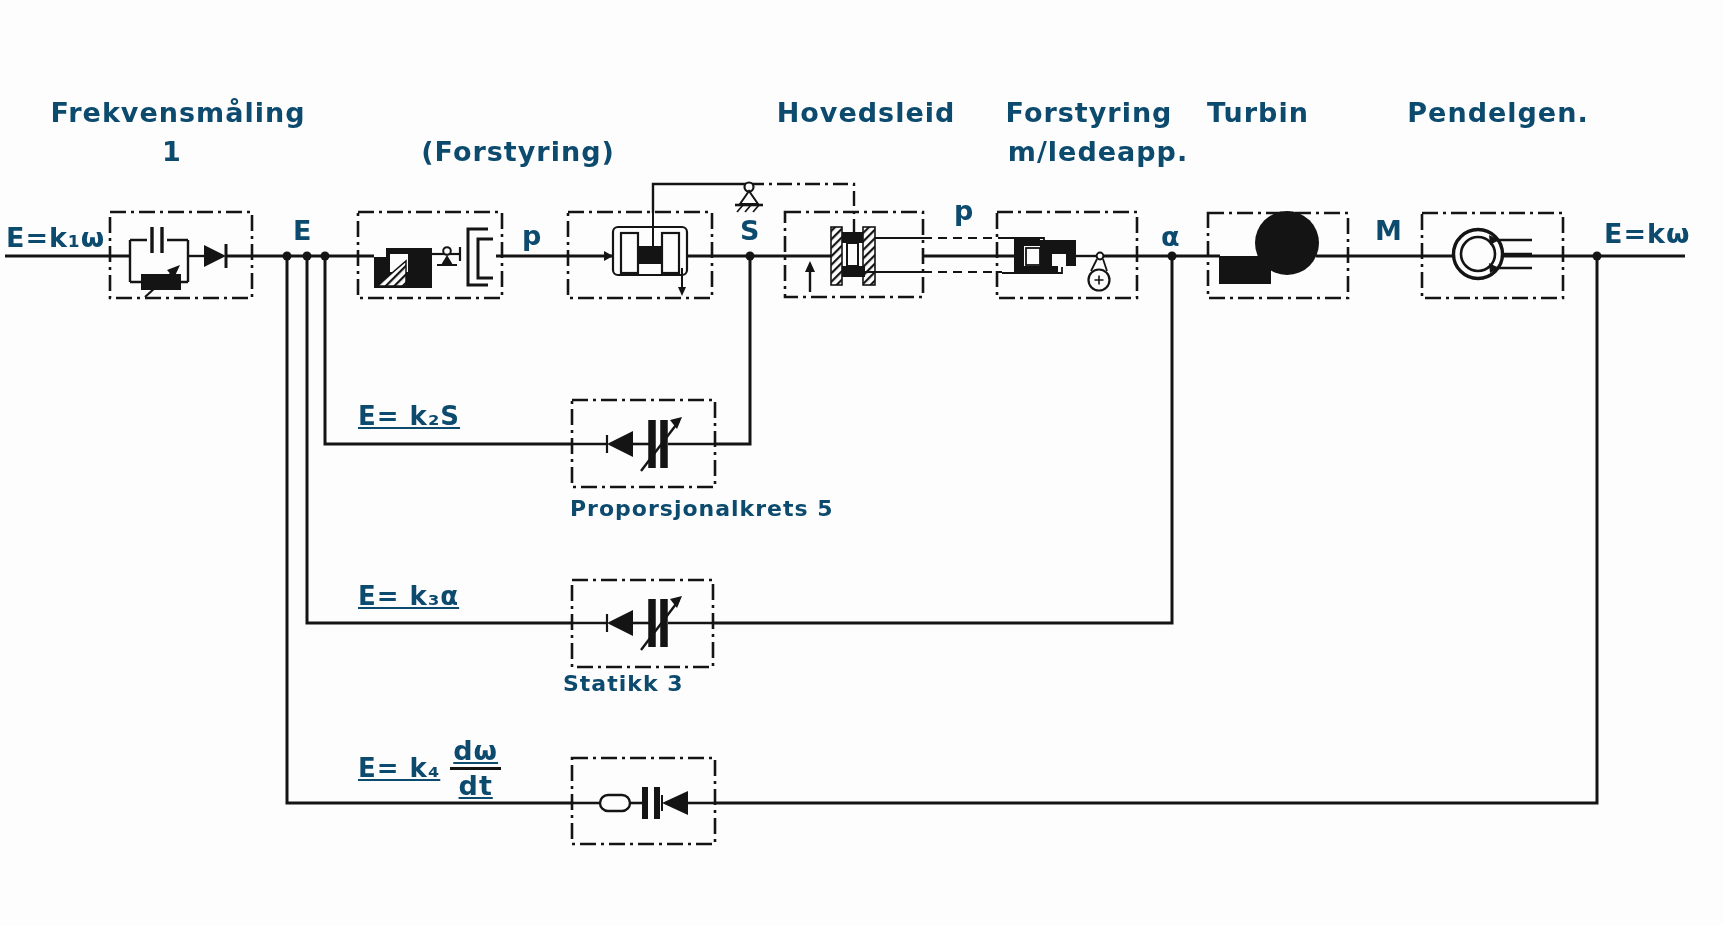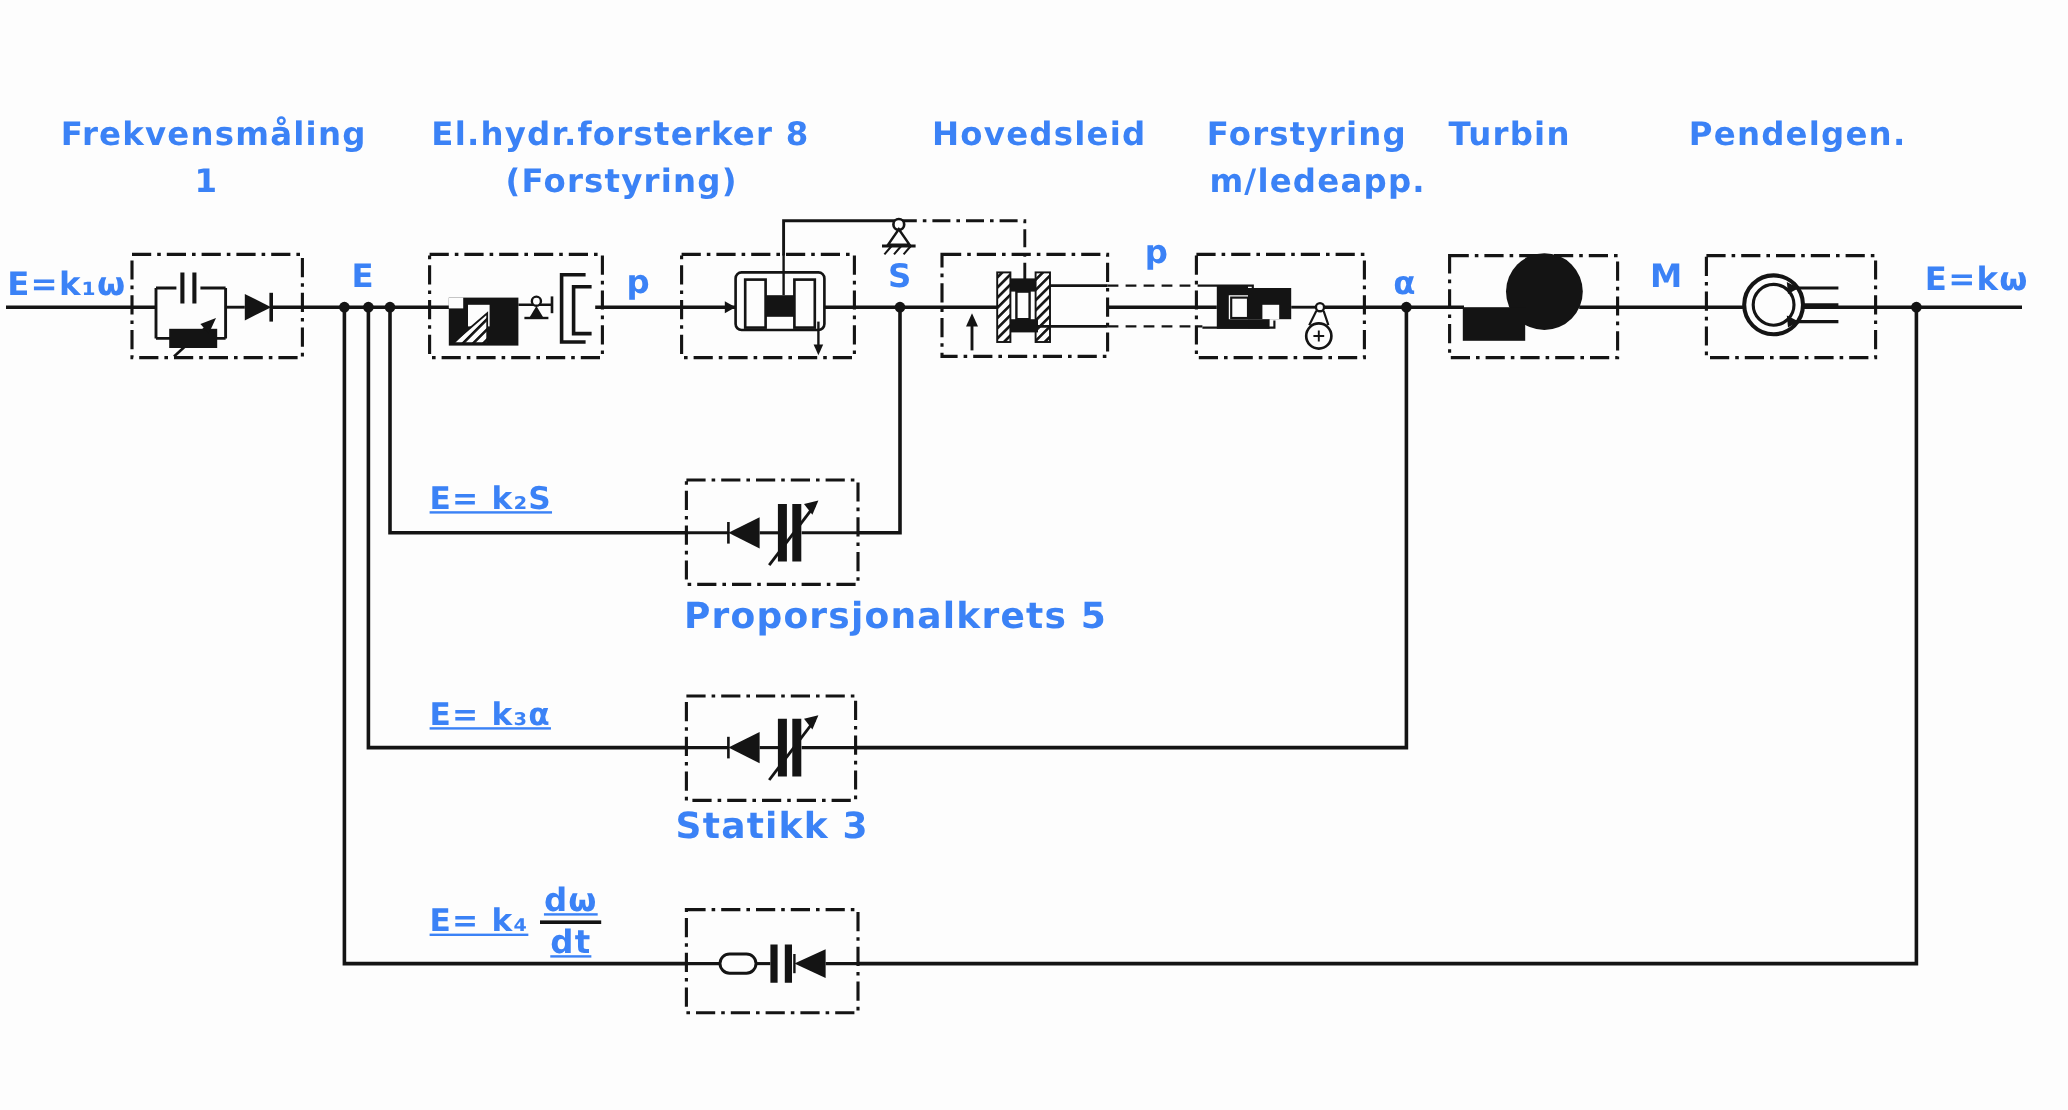--- a/index.html
+++ b/index.html
@@ -7,28 +7,28 @@
     position:relative;
     width:1723px;height:925px;
     background:#fdfdfd;
     font-family:"DejaVu Sans","Liberation Sans",sans-serif;
     overflow:hidden;
   }
   #schematic{position:absolute;left:0;top:0;}
   .lbl{
     position:absolute;
     font-weight:bold;
-    color:#3b82f6;
+    color:#0c4a6e;
     white-space:nowrap;
     line-height:1.1;
   }
   .hdr{font-size:27px;letter-spacing:1px;transform:translateX(-50%);}
   .sig{font-size:27px;letter-spacing:1px;}
   .eq{font-size:26px;letter-spacing:1px;text-decoration:underline;}
-  .blklbl{font-size:30px;letter-spacing:1px;}
+  .blklbl{font-size:22px;letter-spacing:1px;}
   .frac-eq{display:flex;align-items:center;justify-content:flex-end;}
   .frac{display:inline-flex;flex-direction:column;align-items:center;margin-left:10px;font-size:27px;}
   .frac .num{border-bottom:3px solid #141414;padding:0 3px 1px 3px;}
   .frac .den{padding-top:1px;}
 </style>
 </head>
 <body>
 
 <div id="figure">
 
@@ -205,21 +205,20 @@
     <path d="M630,803 H642" stroke-width="2.6"></path>
     <path d="M645,787 V819 M657,787 V819" stroke-width="6"></path>
     <path d="M662,795 V811" stroke-width="2"></path>
     <polygon points="662,803 688,791 688,815" fill="#141414" stroke="none"></polygon>
     <path d="M688,803 H715" stroke-width="2.6"></path>
   </g>
 </svg>
 
 <div class="lbl hdr" style="left:178px;top:98px">Frekvensmåling</div>
 <div class="lbl hdr" style="left:172px;top:137px">1</div>
-<div class="lbl hdr" style="left:517px;top:98px">El.hydr.forsterker 8</div>
 <div class="lbl hdr" style="left:518px;top:137px">(Forstyring)</div>
 <div class="lbl hdr" style="left:866px;top:98px">Hovedsleid</div>
 <div class="lbl hdr" style="left:1089px;top:98px">Forstyring</div>
 <div class="lbl hdr" style="left:1098px;top:137px">m/ledeapp.</div>
 <div class="lbl hdr" style="left:1258px;top:98px">Turbin</div>
 <div class="lbl hdr" style="left:1498px;top:98px">Pendelgen.</div>
 
 <div class="lbl sig" style="left:6px;top:223px">E=k₁ω</div>
 <div class="lbl sig" style="left:293px;top:216px">E</div>
 <div class="lbl sig" style="left:522px;top:221px">p</div>

